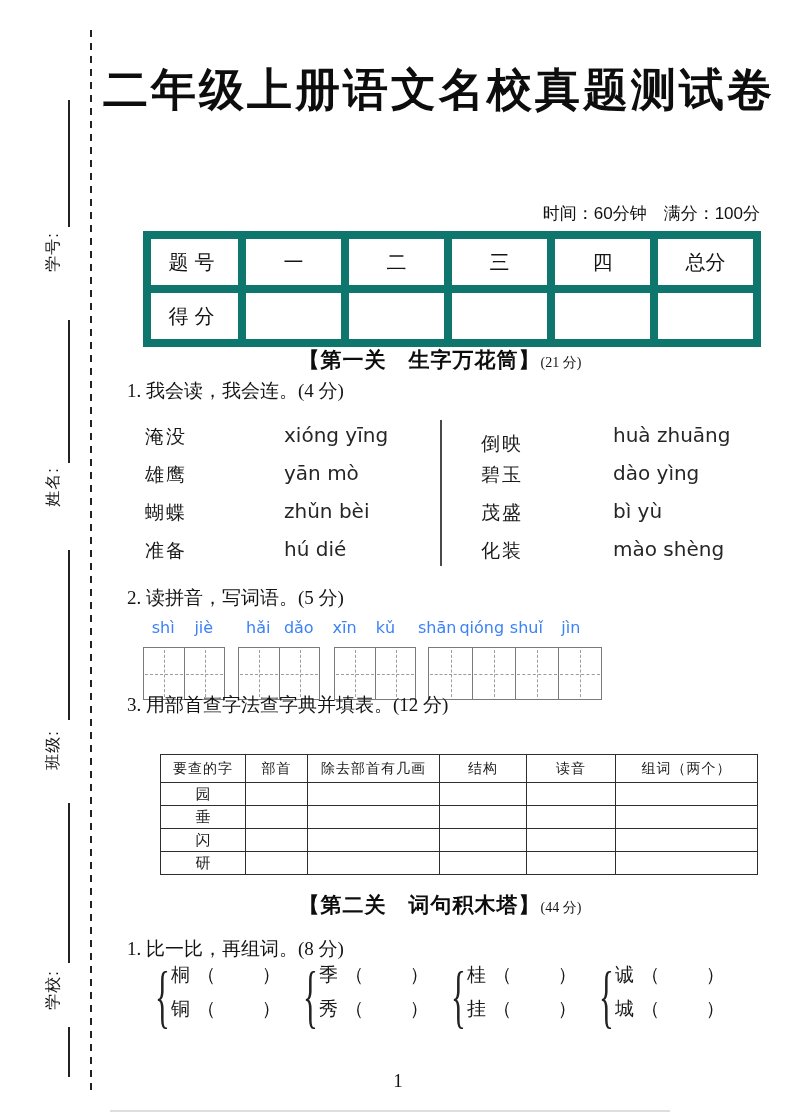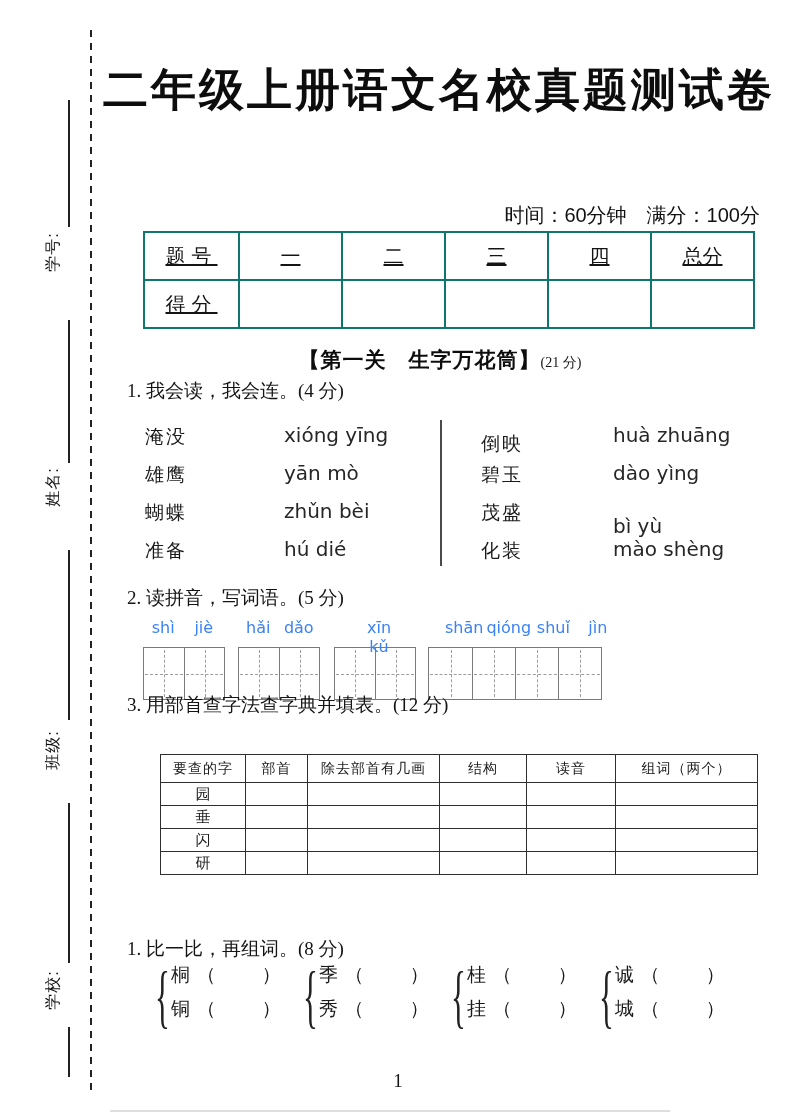--- a/index.html
+++ b/index.html
@@ -12,24 +12,24 @@
     background:repeating-linear-gradient(180deg,#222 0 7px,transparent 7px 13px); }
   .m-line { position:absolute; left:68px; width:2px; background:#222; }
   .m-label { position:absolute; left:53px; transform:translate(-50%,-50%) rotate(-90deg);
     font-family:"Liberation Sans",sans-serif; font-size:16px; color:#111; white-space:nowrap; letter-spacing:1px; }
   
   .title { position:absolute; left:96px; top:60px; width:686px; text-align:center;
     font-family:"Liberation Sans",sans-serif; font-weight:bold; font-size:45px; letter-spacing:3px; color:#0d0d0d; white-space:nowrap; }
   .subtitle { position:absolute; left:100px; top:141px; width:680px; text-align:center;
     font-family:"Liberation Sans",sans-serif; font-weight:bold; font-size:29px; letter-spacing:2px; color:#0d0d0d; }
   .meta { position:absolute; left:420px; top:202px; width:340px; text-align:right;
-    font-family:"Liberation Sans",sans-serif; font-size:20px; color:#111; }
+    font-family:"Liberation Sans",sans-serif; font-size:17px; color:#111; }
   
   .score-table { position:absolute; left:143px; top:231px; border-collapse:collapse; table-layout:fixed; }
-  .score-table td { border:2px solid #0f766e; text-align:center; font-size:20px; color:#141414;text-decoration:underline; }
+  .score-table td { border:8px solid #0f766e; text-align:center; font-size:20px; color:#141414; }
   .score-table .lblcell { letter-spacing:6px; }
   .score-table tr.r1 td { height:44px; }
   .score-table tr.r2 td { height:44px; }
   
   .sec-head { position:absolute; left:100px; width:680px; text-align:center; white-space:nowrap; }
   .sec-head .b { font-family:"Liberation Sans",sans-serif; font-weight:bold; font-size:21px; letter-spacing:1px; color:#0d0d0d; }
   .sec-head .s { font-size:14px; color:#141414; }
   .qtext { position:absolute; left:127px; font-size:19px; color:#141414; white-space:nowrap; }
   
   .match-word { position:absolute; font-size:19px; letter-spacing:2px; color:#1a1a1a; white-space:nowrap; }
@@ -124,38 +124,38 @@
   <div class="match-pinyin" style="left:284px;top:537px;">hú dié</div>
 
   <div class="match-divider"></div>
 
   <div class="match-word" style="left:481px;top:424px;margin-top:7px;">倒映</div>
   <div class="match-word" style="left:481px;top:462px;">碧玉</div>
   <div class="match-word" style="left:481px;top:500px;">茂盛</div>
   <div class="match-word" style="left:481px;top:538px;">化装</div>
   <div class="match-pinyin" style="left:613px;top:423px;">huà zhuāng</div>
   <div class="match-pinyin" style="left:613px;top:461px;">dào yìng</div>
-  <div class="match-pinyin" style="left:613px;top:514px;">bì yù</div>
+  <div class="match-pinyin" style="left:613px;top:499px;">bì yù</div>
   <div class="match-pinyin" style="left:613px;top:537px;">mào shèng</div>
 
   <div class="qtext" style="top:585px;">2. 读拼音，写词语。(5 分)</div>
 
   <div class="py-group" style="left:143px;width:81px;">
     <span>shì</span>
       <span>jiè</span>
   </div>
   <div class="py-group" style="left:238px;width:81px;">
     <span>hǎi</span>
       <span>dǎo</span>
   </div>
-  <div class="py-group" style="left:338px;width:82px;flex-direction:column;">
+  <div class="py-group" style="left:324px;width:82px;">
     <span>xīn</span>
       <span>kǔ</span>
   </div>
-  <div class="py-group" style="left:442px;width:178px;">
+  <div class="py-group" style="left:415px;width:178px;">
     <span>shān</span>
       <span>qióng</span>
       <span>shuǐ</span>
       <span>jìn</span>
   </div>
 
   <div class="grid" style="left:143px;">
     <div class="cell">
         <div class="vd"></div>
         <div class="hd"></div>
@@ -252,20 +252,23 @@
       <td>研</td>
       <td></td>
           <td></td>
           <td></td>
           <td></td>
           <td></td>
     </tr>
   </tbody>
     </table>
 
+  <div class="sec-head" style="top:891px;">
+    <span class="b">【第二关　词句积木塔】</span><span class="s">(44 分)</span>
+  </div>
 
   <div class="qtext" style="top:936px;">1. 比一比，再组词。(8 分)</div>
 
   <div class="pair" style="left:158px;">
     <span class="brace">{</span>
     <div class="prow t"><span class="ch">桐</span> <span>（</span><span class="gap"></span><span>）</span></div>
     <div class="prow b"><span class="ch">铜</span> <span>（</span><span class="gap"></span><span>）</span></div>
   </div>
   <div class="pair" style="left:306px;">
     <span class="brace">{</span>

